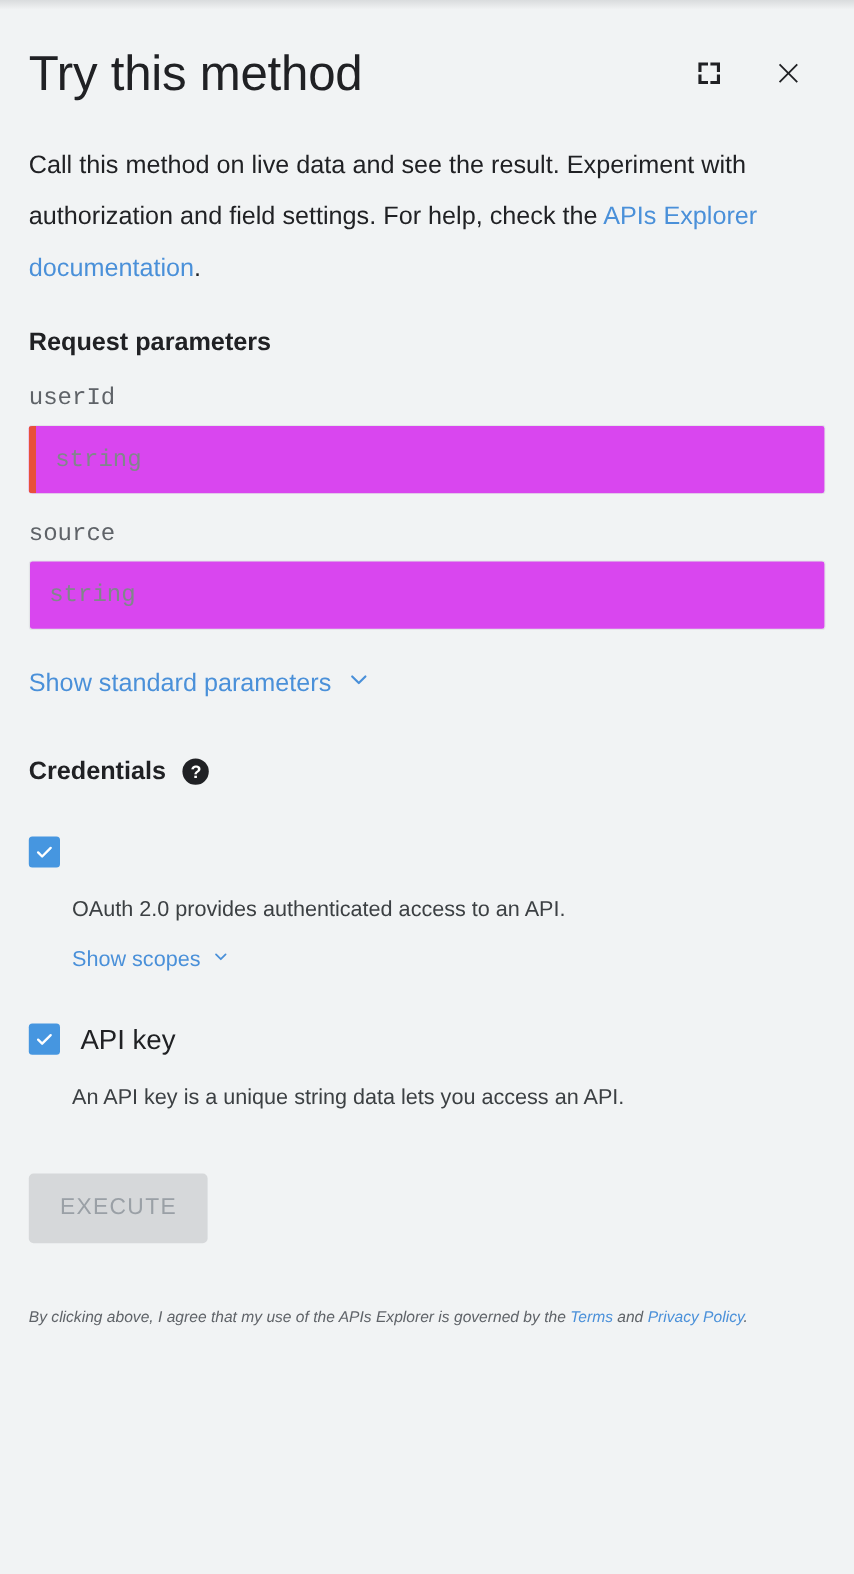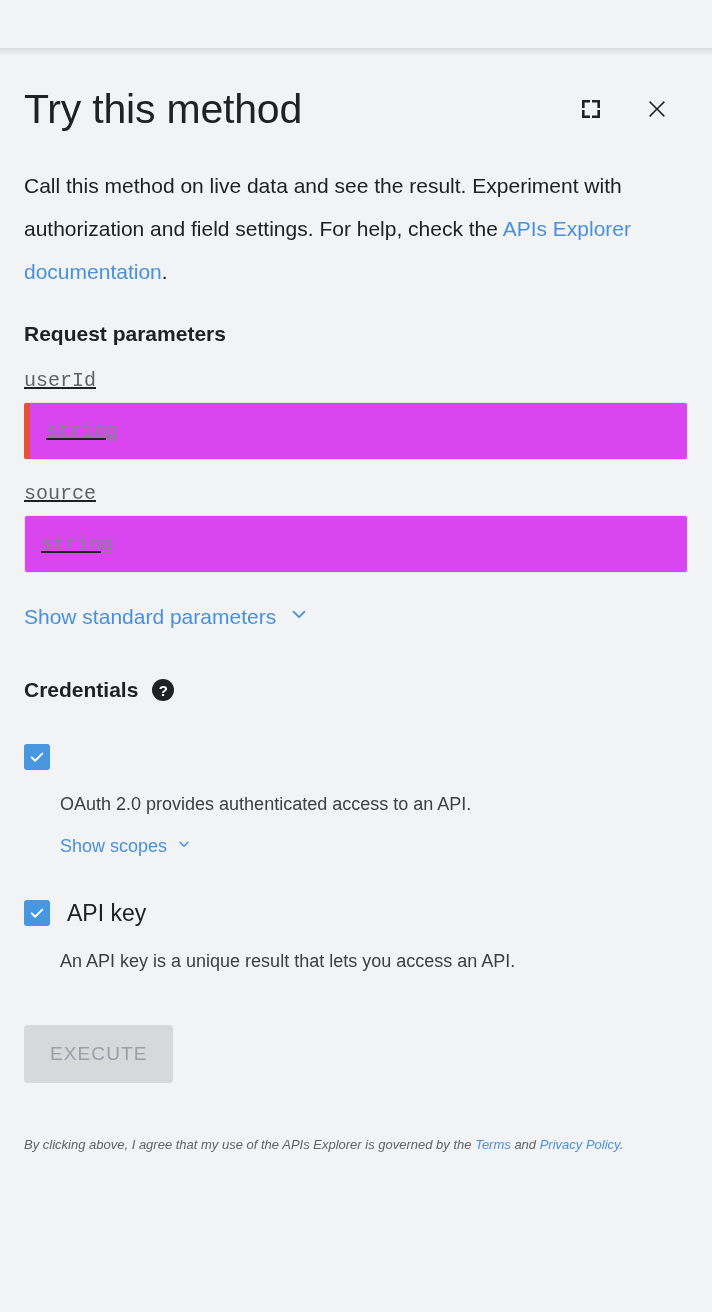--- a/index.html
+++ b/index.html
@@ -28,21 +28,20 @@
     height: 8px;
     background: linear-gradient(to bottom, rgba(60,64,67,0.13), rgba(60,64,67,0.0));
     pointer-events: none;
   }
 
   
   .header {
     display: flex;
     align-items: flex-start;
     padding: 36px 24px 0 24px;
-    margin-top: 48px;
   }
   .title {
     font-size: 41px;
     font-weight: 300;
     line-height: 50px;
     letter-spacing: -0.2px;
     color: #202124;
     flex: 1;
     white-space: nowrap;
   }
@@ -113,21 +112,21 @@
     justify-content: center;
     line-height: 1;
     cursor: pointer;
     font-family: "Liberation Sans", sans-serif;
   }
 
   
   .params {
     padding: 0 24px;
   }
-  .param-row { margin-top: 22px; text-decoration: underline; }
+  .param-row { margin-top: 22px; }
   .param-label {
     font-family: "Liberation Mono", monospace;
     font-size: 20px;
     color: #5f6368;
     line-height: 24px;
     margin-bottom: 9px;
   }
   .field-wrap {
     display: flex;
     align-items: stretch;
@@ -337,21 +336,21 @@
 
     
     <div class="cred-row">
       <span class="checkbox">
         <svg width="18" height="18" viewBox="0 0 24 24">
           <path fill="none" stroke="#ffffff" stroke-width="2.6" stroke-linecap="round" stroke-linejoin="round" d="M5 12.5l4.5 4.5L19 7.5"></path>
         </svg>
       </span>
       <span class="cred-label">API key</span>
     </div>
-    <div class="cred-desc">An API key is a unique result that lets you access an API.</div>
+    <div class="cred-desc">An API key is a unique string data lets you access an API.</div>
   </div>
 
   
   <div class="execute-wrap">
     <button class="execute-btn" disabled="">EXECUTE</button>
   </div>
 
   
   <div class="footer">
     <span>By clicking above, I agree that my use of the APIs Explorer is governed by the </span><a class="link">Terms</a><span> and </span><a class="link">Privacy Policy</a><span>.</span>

